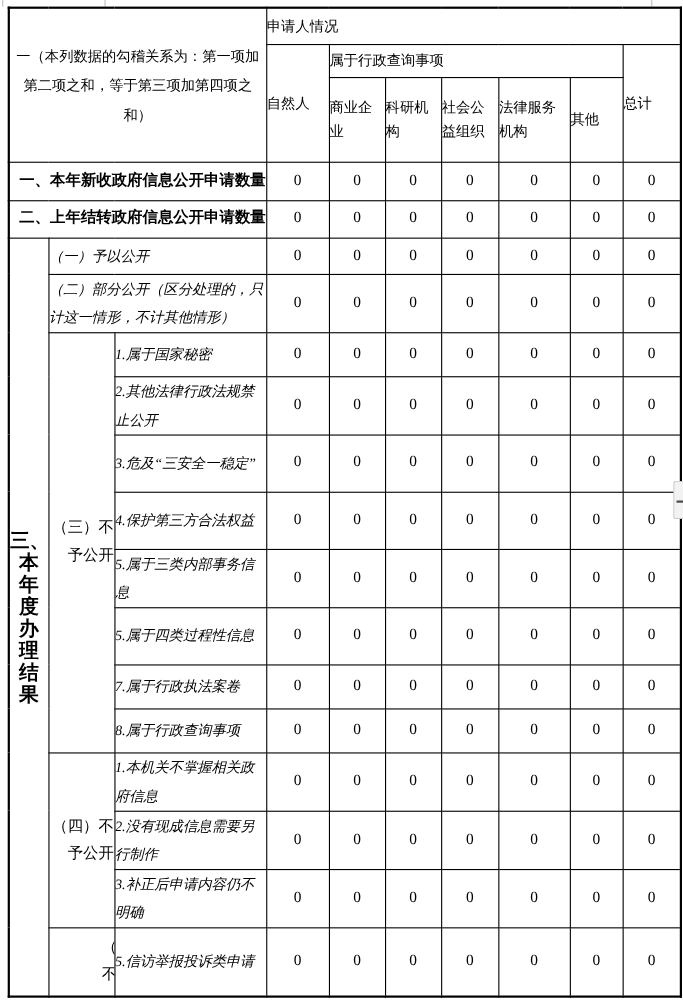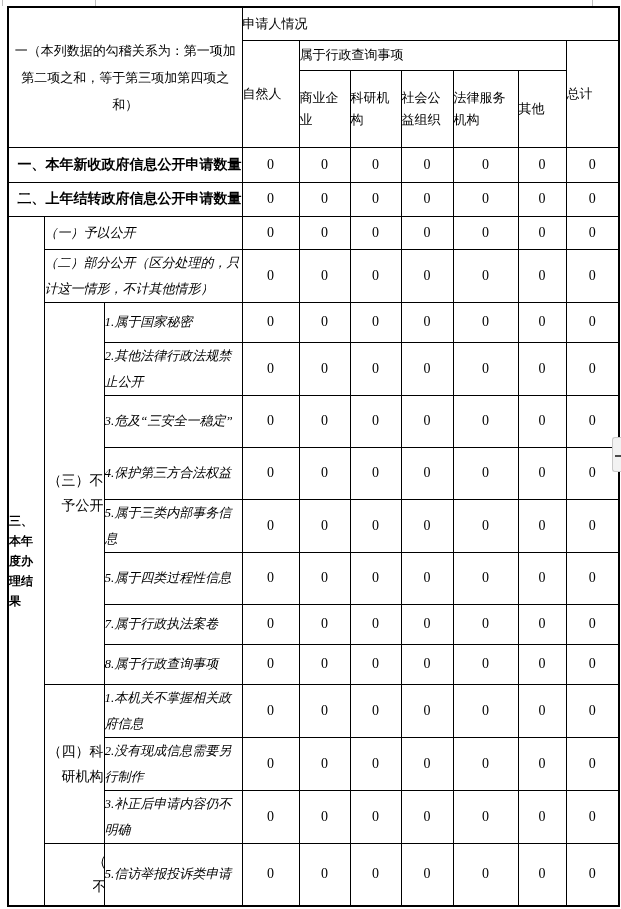--- a/index.html
+++ b/index.html
@@ -23,21 +23,21 @@
   }
   
   td.hdr{text-align:left;font-size:13px;line-height:22px;padding:0 2px;}
   
   td.mainlbl{
     text-align:right;font-weight:bold;font-size:14px;line-height:18px;
     padding:2px 2px 2px 6px;vertical-align:middle;
   }
   
   td.sectlbl{
-    font-weight:bold;font-size:12px;line-height:20px;
+    text-align:center;font-weight:bold;font-size:18px;line-height:20px;
     padding:0 1px;vertical-align:middle;
   }
   
   td.grouplbl{
     text-align:right;font-size:14px;line-height:25px;
     padding:0 2px 0 4px;vertical-align:middle;
   }
   td.grouplbl.top{vertical-align:top;padding-left:48px;}
   td.grouplbl.top .clamp{height:52px;overflow:hidden;display:block;padding-top:5px;}
   
@@ -226,21 +226,21 @@
       <td class="val">0</td>
       <td class="val">0</td>
       <td class="val">0</td>
       <td class="val">0</td>
       <td class="val">0</td>
       <td class="val">0</td>
       <td class="val">0</td>
     </tr>
 
     <tr style="height:52px">
-      <td class="grouplbl" rowspan="3">（四）科研机构</td>
+      <td class="grouplbl" rowspan="3">（四）不予公开</td>
       <td class="sublbl">1.本机关不掌握相关政府信息</td>
       <td class="val">0</td>
       <td class="val">0</td>
       <td class="val">0</td>
       <td class="val">0</td>
       <td class="val">0</td>
       <td class="val">0</td>
       <td class="val">0</td>
     </tr>
     <tr style="height:52px">

